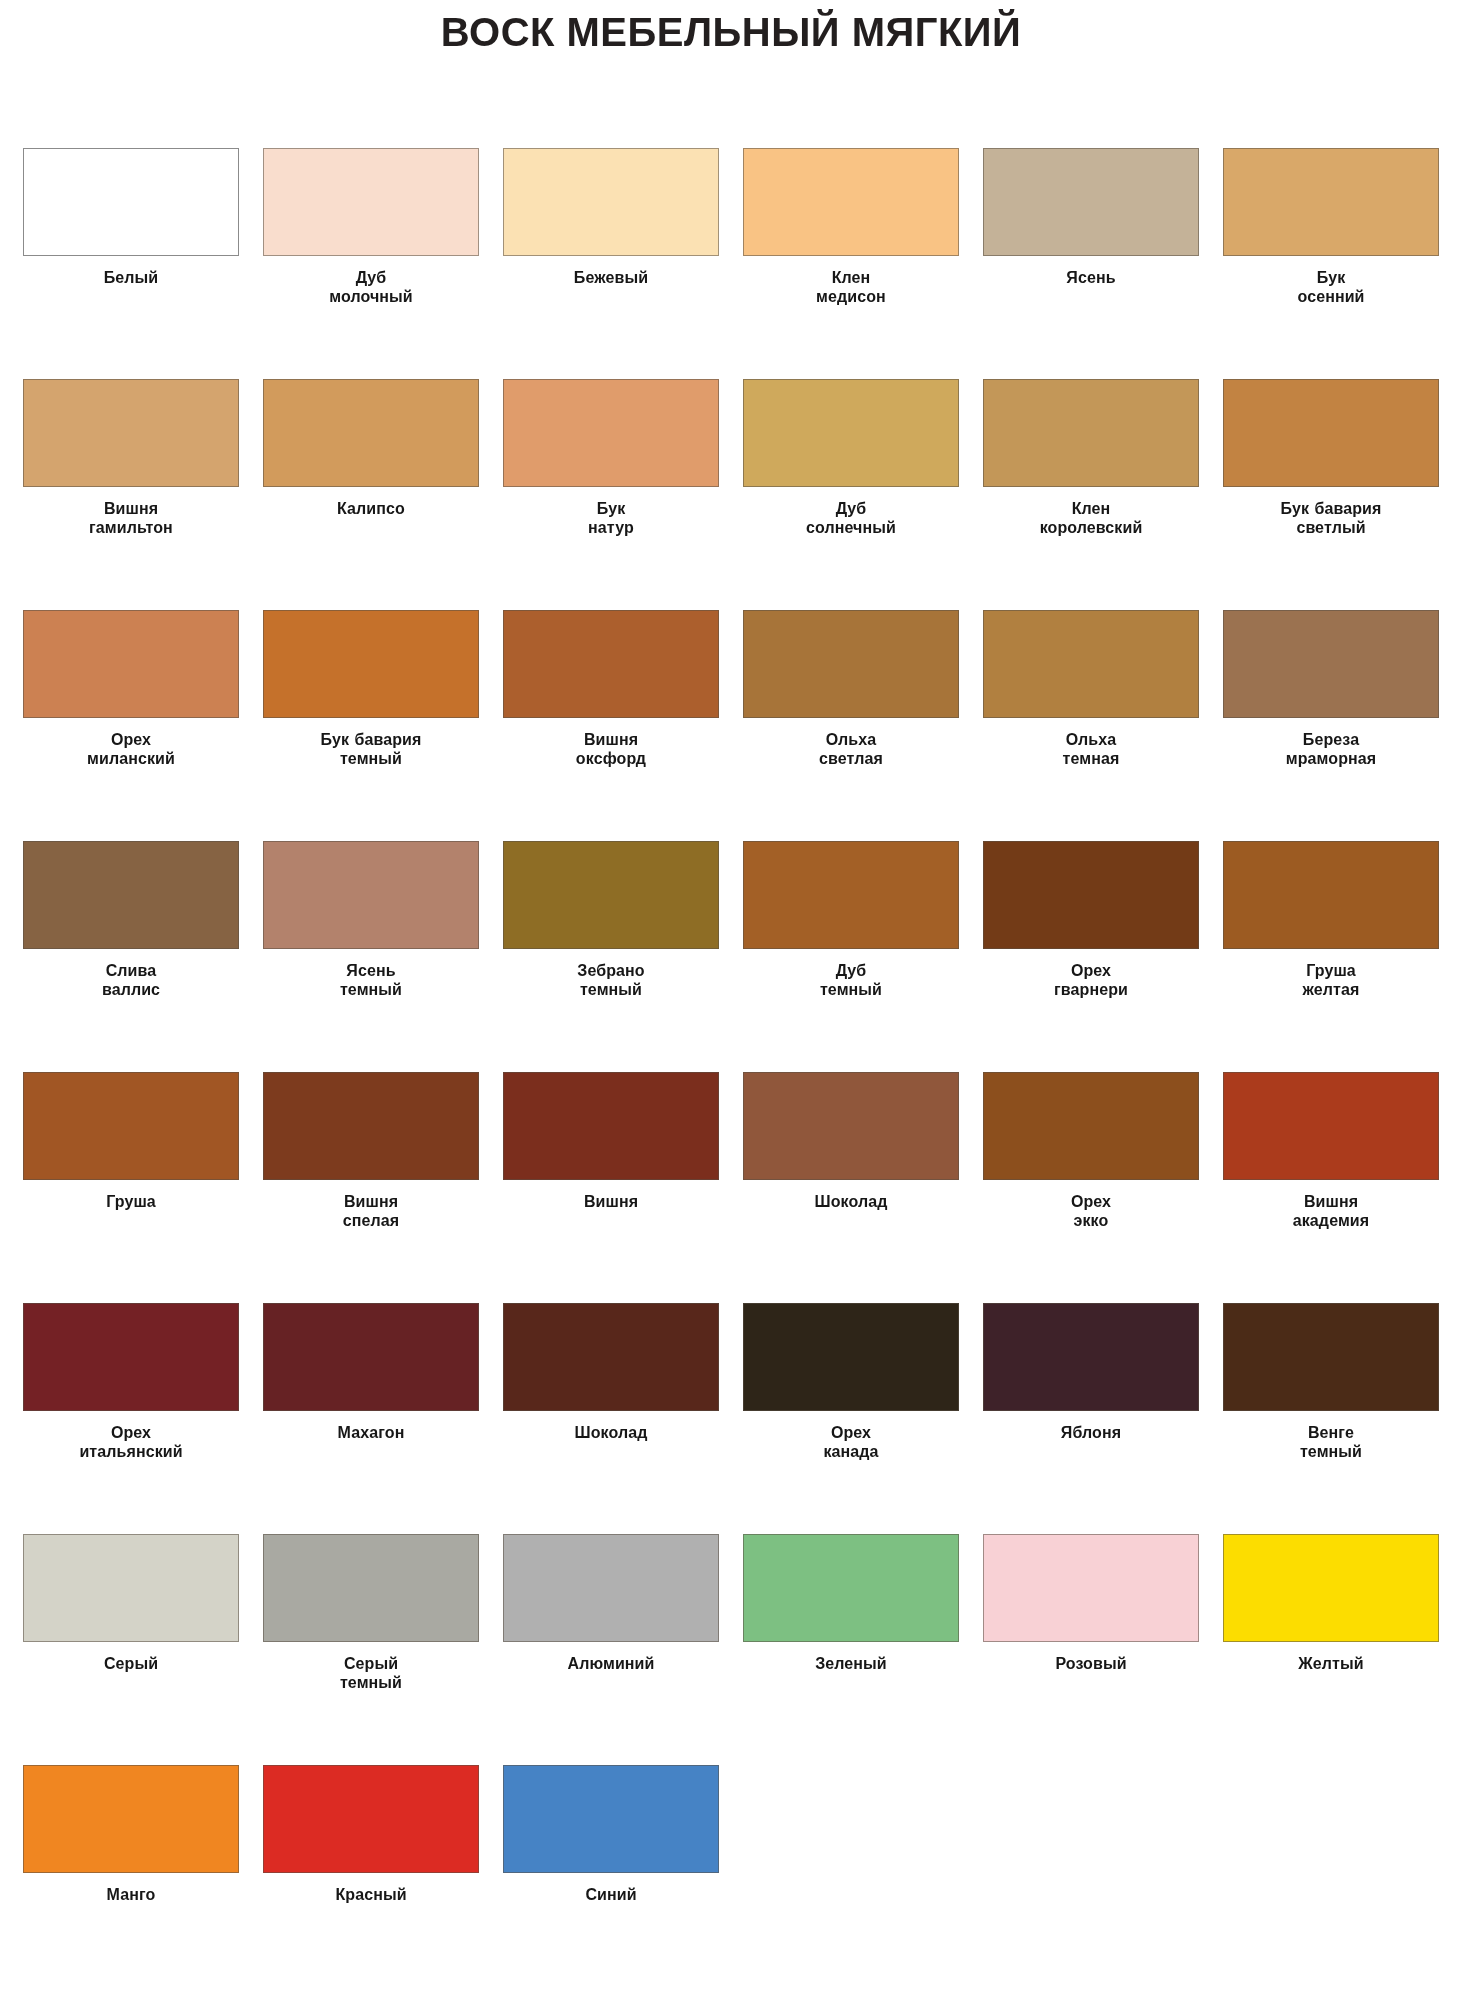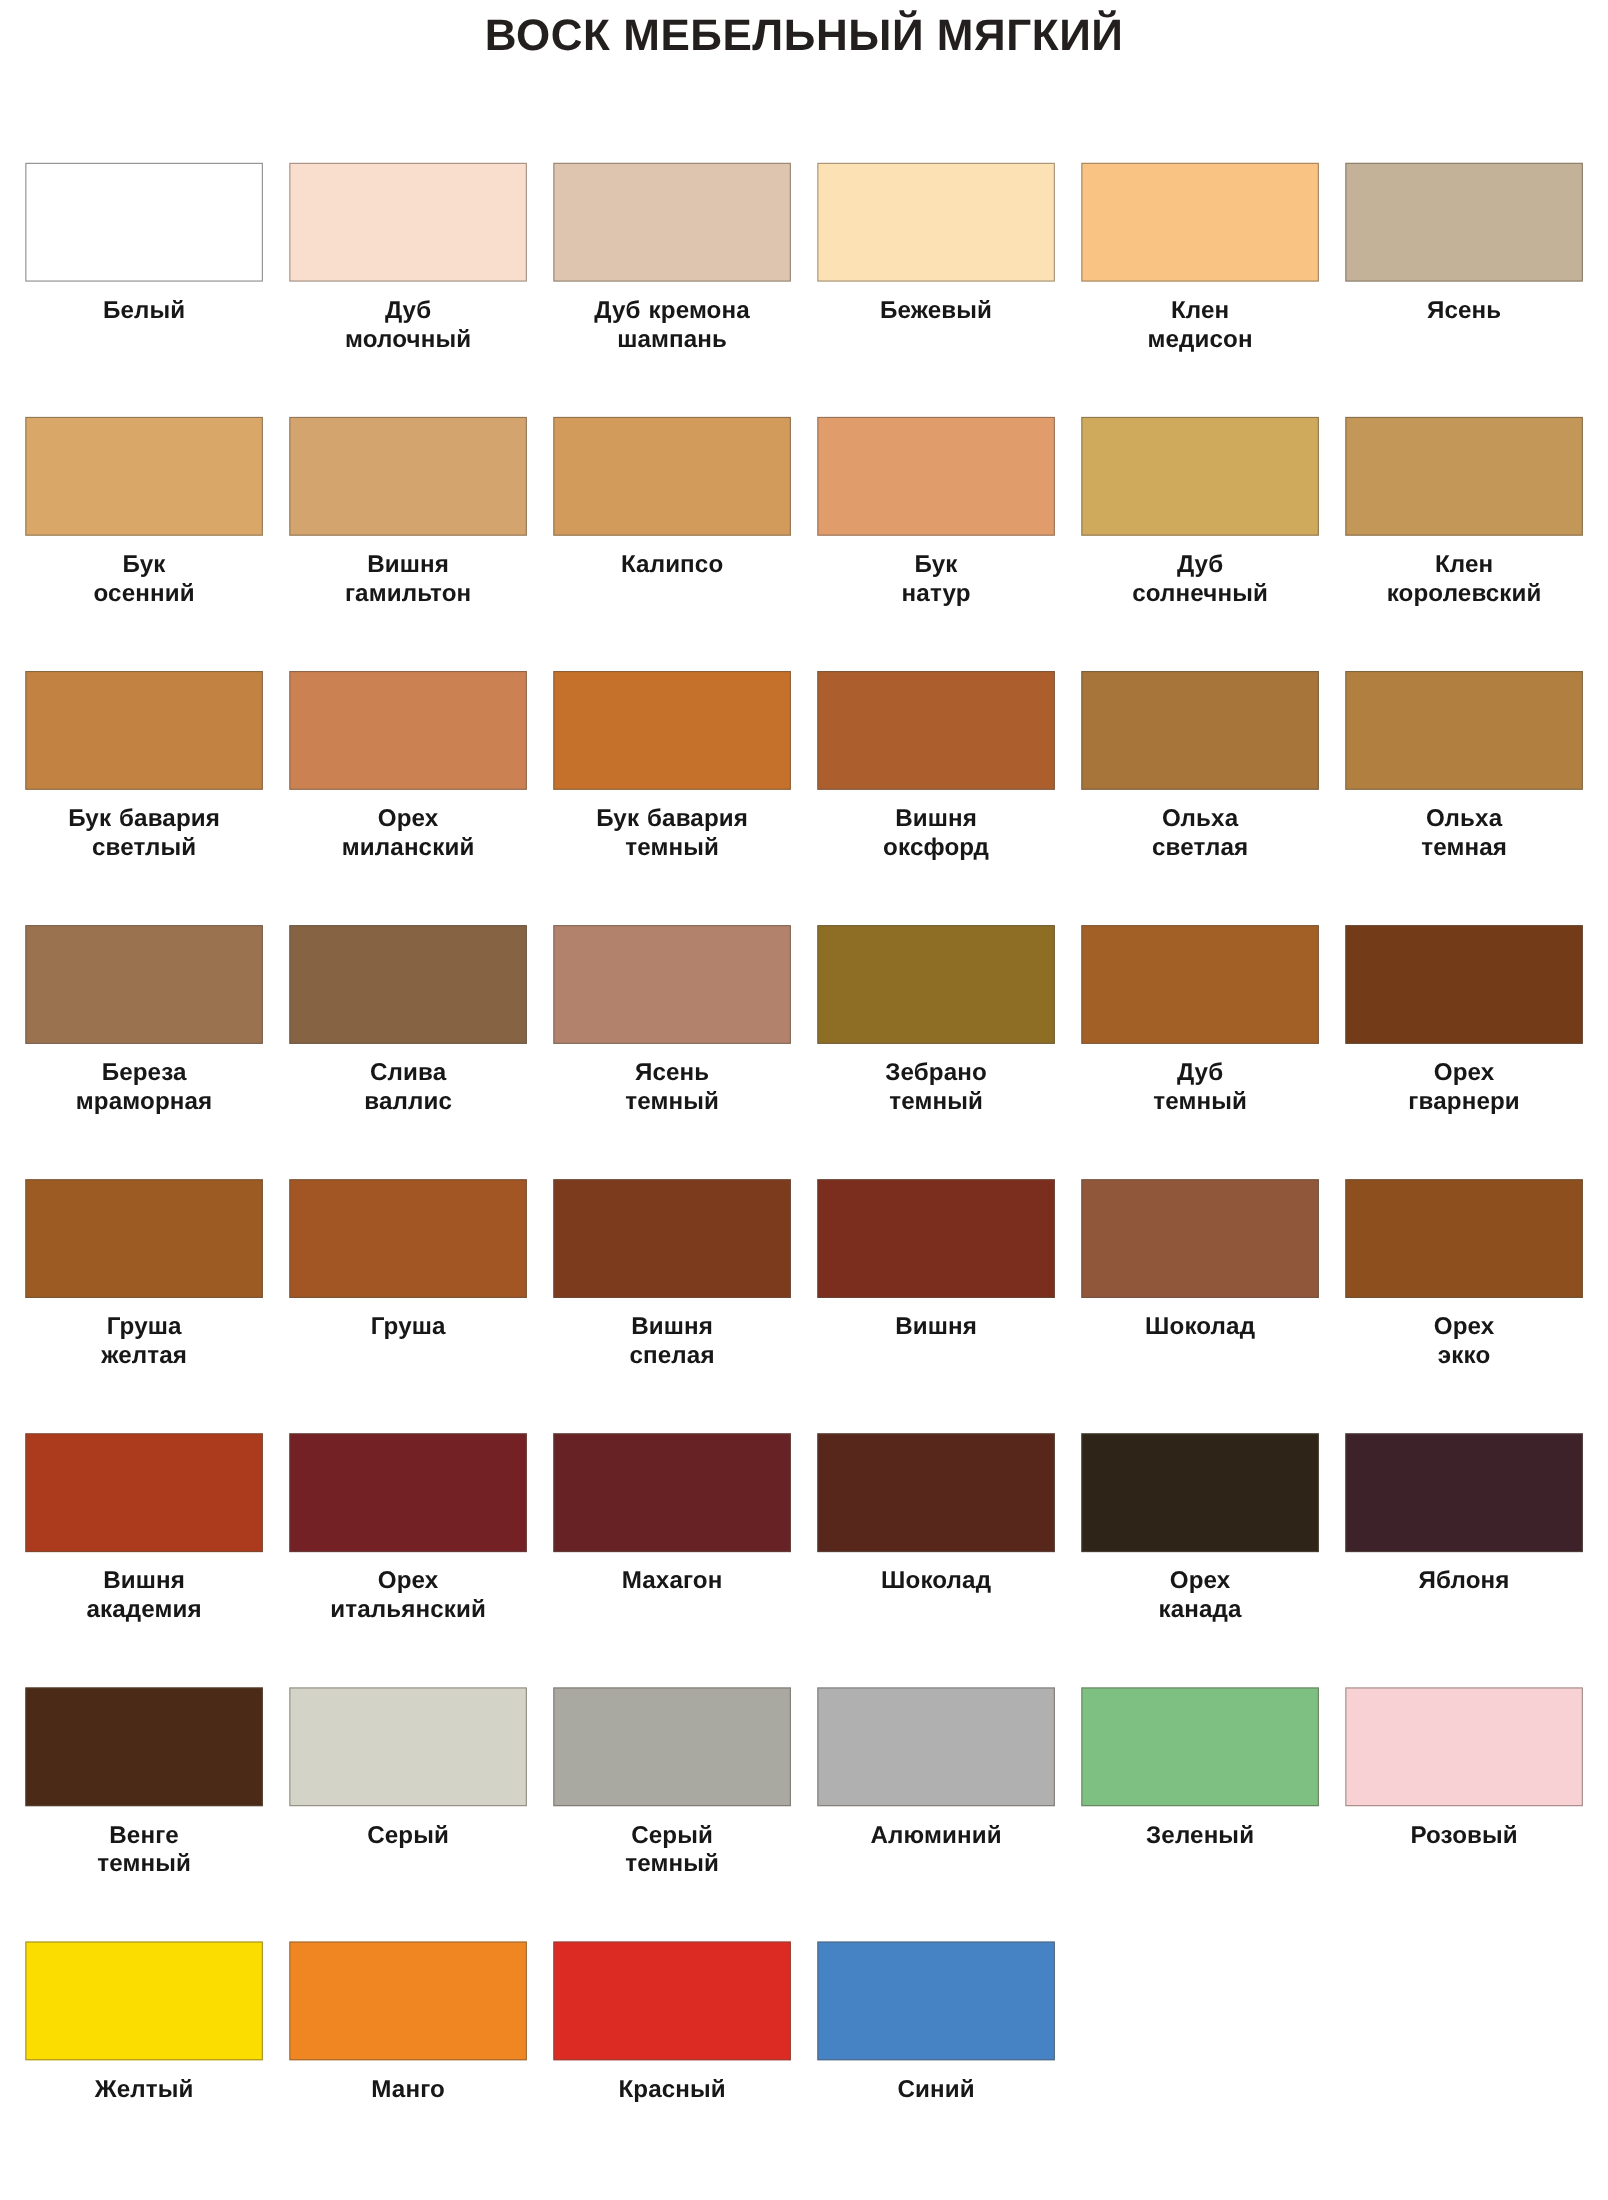--- a/index.html
+++ b/index.html
@@ -67,21 +67,21 @@
     border: 1px solid rgba(90, 80, 70, 0.55);
     display: block;
   }
   .swatch-chip.light-edge {
     border-color: #8b8b8b;
   }
 
   .swatch-label {
     margin-top: 13px;
     text-align: center;
-    font-size: 22px;
+    font-size: 16px;
     font-weight: 700;
     line-height: 1.17;
     color: #171717;
     letter-spacing: 0.1px;
     word-spacing: 1px;
     white-space: pre-line;
   }
 </style>
 </head>
 <body>
@@ -94,25 +94,20 @@
       <div class="swatch-cell">
         <div class="swatch-chip light-edge" style="background-color: rgb(255, 255, 255);"></div>
         <div class="swatch-label">Белый</div>
       </div>
       <div class="swatch-cell">
         <div class="swatch-chip" style="background-color: rgb(249, 221, 205);"></div>
         <div class="swatch-label">Дуб
 молочный</div>
       </div>
       <div class="swatch-cell">
-        <div class="swatch-chip" style="background-color: rgb(221, 197, 175);"></div>
-        <div class="swatch-label">Дуб кремона
-шампань</div>
-      </div>
-      <div class="swatch-cell">
         <div class="swatch-chip" style="background-color: rgb(251, 225, 179);"></div>
         <div class="swatch-label">Бежевый</div>
       </div>
       <div class="swatch-cell">
         <div class="swatch-chip" style="background-color: rgb(249, 195, 132);"></div>
         <div class="swatch-label">Клен
 медисон</div>
       </div>
       <div class="swatch-cell">
         <div class="swatch-chip" style="background-color: rgb(196, 178, 152);"></div>

